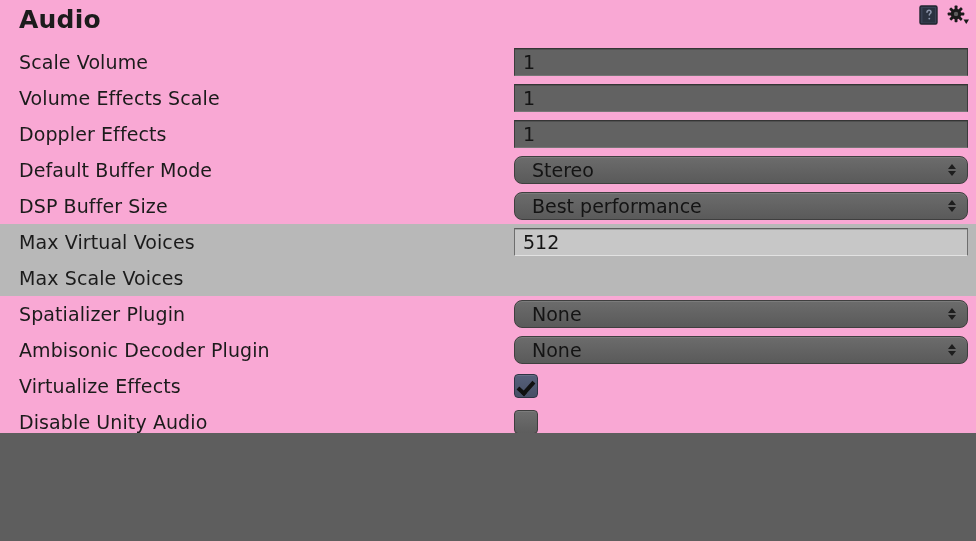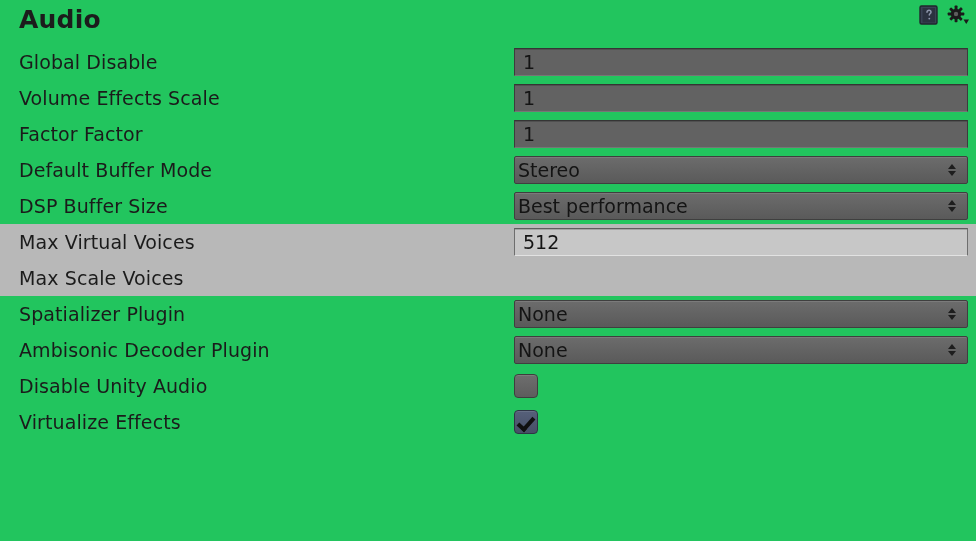--- a/index.html
+++ b/index.html
@@ -3,22 +3,22 @@
 <meta charset="utf-8">
 <style>
   html, body {
     margin: 0;
     padding: 0;
     background: #5e5e5e;
   }
   #root {
     position: relative;
     width: 976px;
-    height: 541px;
-    background: #22c55e;
+    height: 433px;
+    background: #f9a8d4;
     font-family: "DejaVu Sans", "Liberation Sans", sans-serif;
     overflow: hidden;
     -webkit-font-smoothing: antialiased;
   }
 
   
   #header {
     position: relative;
     height: 44px;
   }
@@ -99,24 +99,24 @@
     text-align: right;
   }
 
   
   .dropdown {
     position: relative;
     height: 28px;
     box-sizing: border-box;
     background: linear-gradient(180deg, #6c6c6c 0%, #626262 55%, #5a5a5a 100%);
     border: 1px solid #3f3f3f;
-    border-radius: 2px;
-    display: flex;
-    align-items: center;
-    padding-left: 3px;
+    border-radius: 8px;
+    display: flex;
+    align-items: center;
+    padding-left: 17px;
     font-size: 19px;
     color: #141414;
     box-shadow: inset 0 1px 0 rgba(255,255,255,0.10);
   }
   .dd-value { white-space: nowrap; }
   .dd-arrows {
     position: absolute;
     right: 4px;
     top: 0;
     bottom: 0;
@@ -191,33 +191,33 @@
           </g>
           <circle cx="10" cy="10" r="2.2" fill="#5e5e5e"></circle>
           <path d="M17.5 15.5 L23 15.5 L20.25 20 Z" fill="#1a1a1a"></path>
         </svg>
       </span>
     </div>
   </div>
 
   <div id="rows">
       <div class="row">
-        <div class="row-label">Global Disable</div>
+        <div class="row-label">Scale Volume</div>
         <div class="row-control">
           <div class="textfield">1</div>
         </div>
       </div>
       <div class="row">
         <div class="row-label">Volume Effects Scale</div>
         <div class="row-control">
           <div class="textfield">1</div>
         </div>
       </div>
       <div class="row">
-        <div class="row-label">Factor Factor</div>
+        <div class="row-label">Doppler Effects</div>
         <div class="row-control">
           <div class="textfield">1</div>
         </div>
       </div>
       <div class="row">
         <div class="row-label">Default Buffer Mode</div>
         <div class="row-control">
           <div class="dropdown">
             <span class="dd-value">Stereo</span>
             <span class="dd-arrows">
@@ -266,26 +266,26 @@
           <div class="dropdown">
             <span class="dd-value">None</span>
             <span class="dd-arrows">
               <i class="up"></i>
               <i class="down"></i>
             </span>
           </div>
         </div>
       </div>
       <div class="row">
+        <div class="row-label">Virtualize Effects</div>
+        <div class="row-control">
+          <div class="checkbox checked"></div>
+        </div>
+      </div>
+      <div class="row">
         <div class="row-label">Disable Unity Audio</div>
         <div class="row-control">
           <div class="checkbox"></div>
         </div>
       </div>
-      <div class="row">
-        <div class="row-label">Virtualize Effects</div>
-        <div class="row-control">
-          <div class="checkbox checked"></div>
-        </div>
-      </div>
     </div>
 
 </div>
 
 </body></html>

